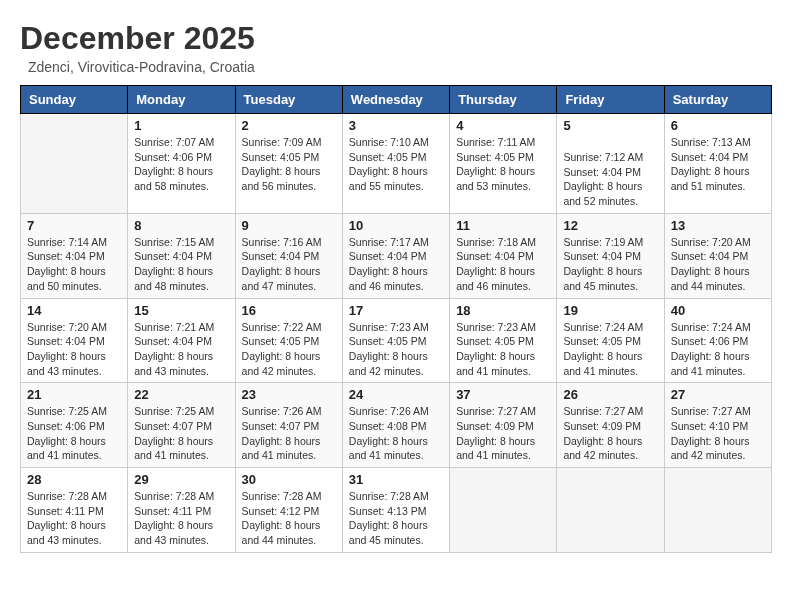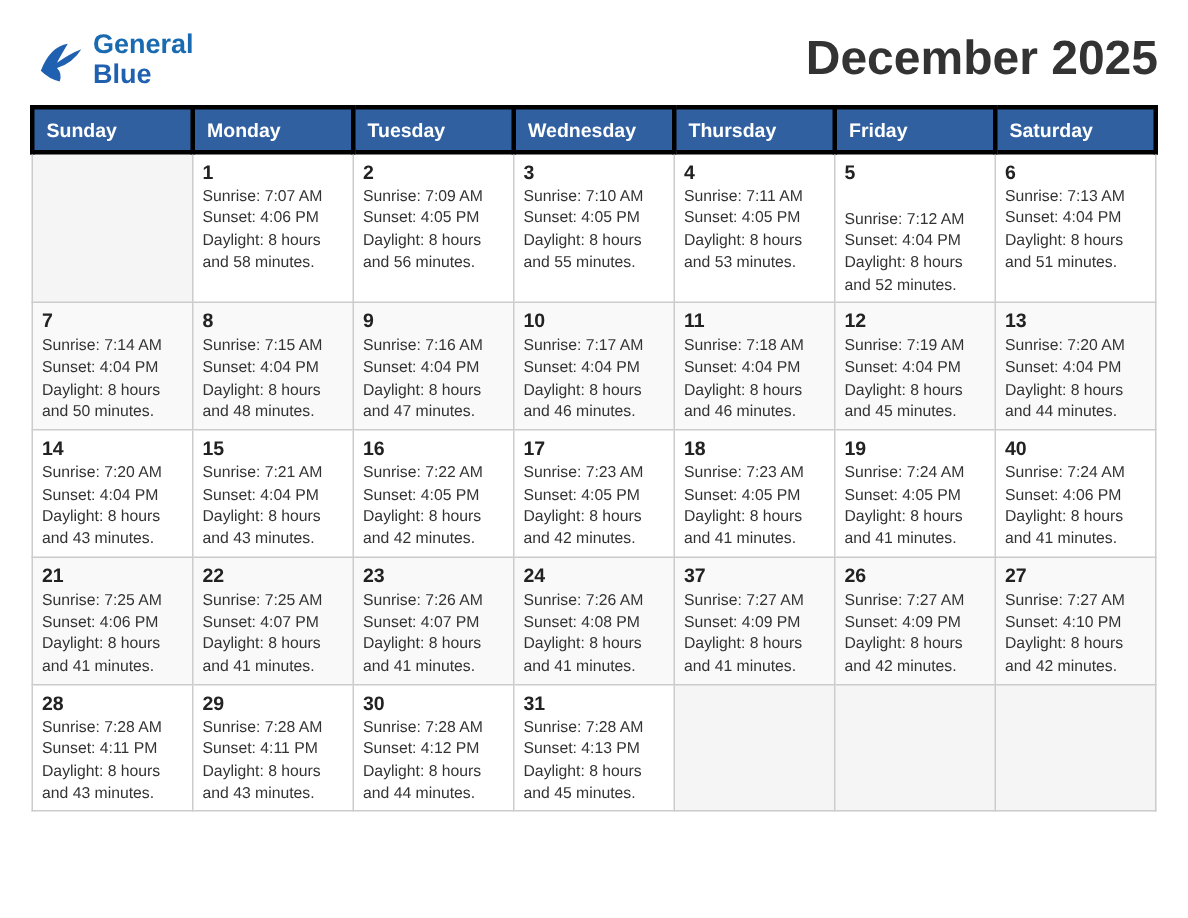--- a/index.html
+++ b/index.html
@@ -53,21 +53,21 @@
       border-collapse: collapse;
       font-size: 11px;
     }
     .calendar th {
       background-color: #3060a0;
       color: #fff;
       text-align: left;
       padding: 6px 8px;
       font-size: 13px;
       font-weight: bold;
-      border: 3px solid #000000;
+      border: 1px solid #000000;
     }
     .calendar td {
       border: 1px solid #ccc;
       vertical-align: top;
       padding: 4px 6px;
       width: 107px;
       min-height: 80px;
       background: #fff;
     }
     .calendar tr:nth-child(even) td {
@@ -86,31 +86,23 @@
       font-size: 10.5px;
     }
     .empty-cell {
       background: #f5f5f5 !important;
     }
   </style>
 </head>
 <body>
 
 <div class="header">
-  <div class="logo">
-    <svg class="logo-bird" viewBox="0 0 40 40">
-      <path d="M8 28 Q15 10 28 8 Q22 18 20 22 Q30 15 38 12 Q32 22 20 26 Q24 30 22 36 Q14 34 8 28Z" fill="#2060b0"></path>
-    </svg>
-    <div class="logo-text">
-      <span>General</span><br>
-      <span style="color:#2060b0;">Blue</span>
-    </div>
-  </div>
   <div class="title-block">
     <div class="month-title">December 2025</div>
+    <div class="location">Zdenci, Virovitica-Podravina, Croatia</div>
   </div>
 </div>
 
 <table class="calendar">
   <thead>
     <tr>
     <th>Sunday</th>
         <th>Monday</th>
         <th>Tuesday</th>
         <th>Wednesday</th>

